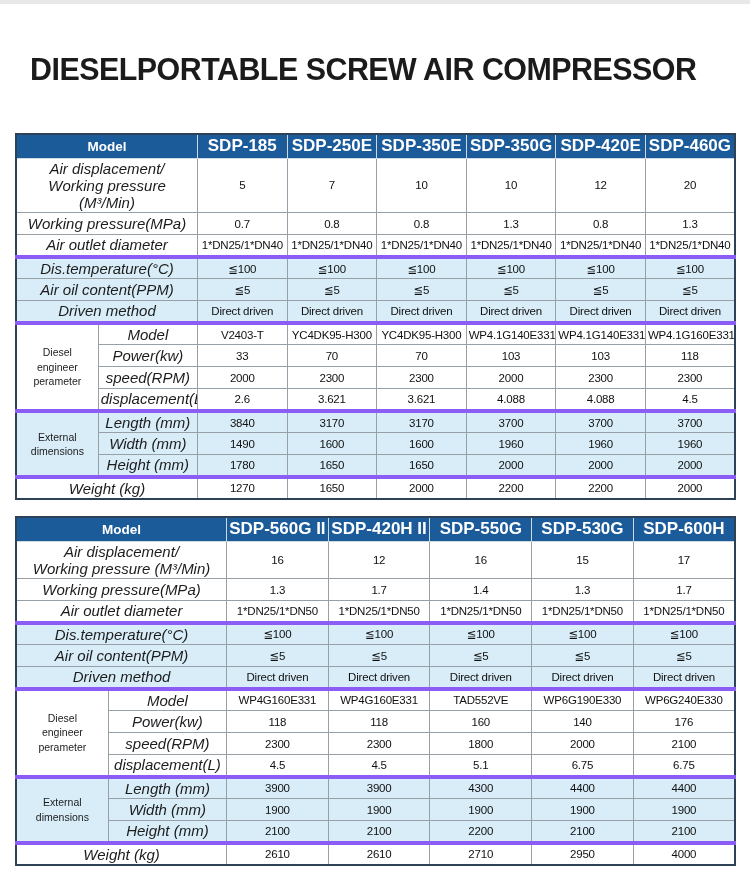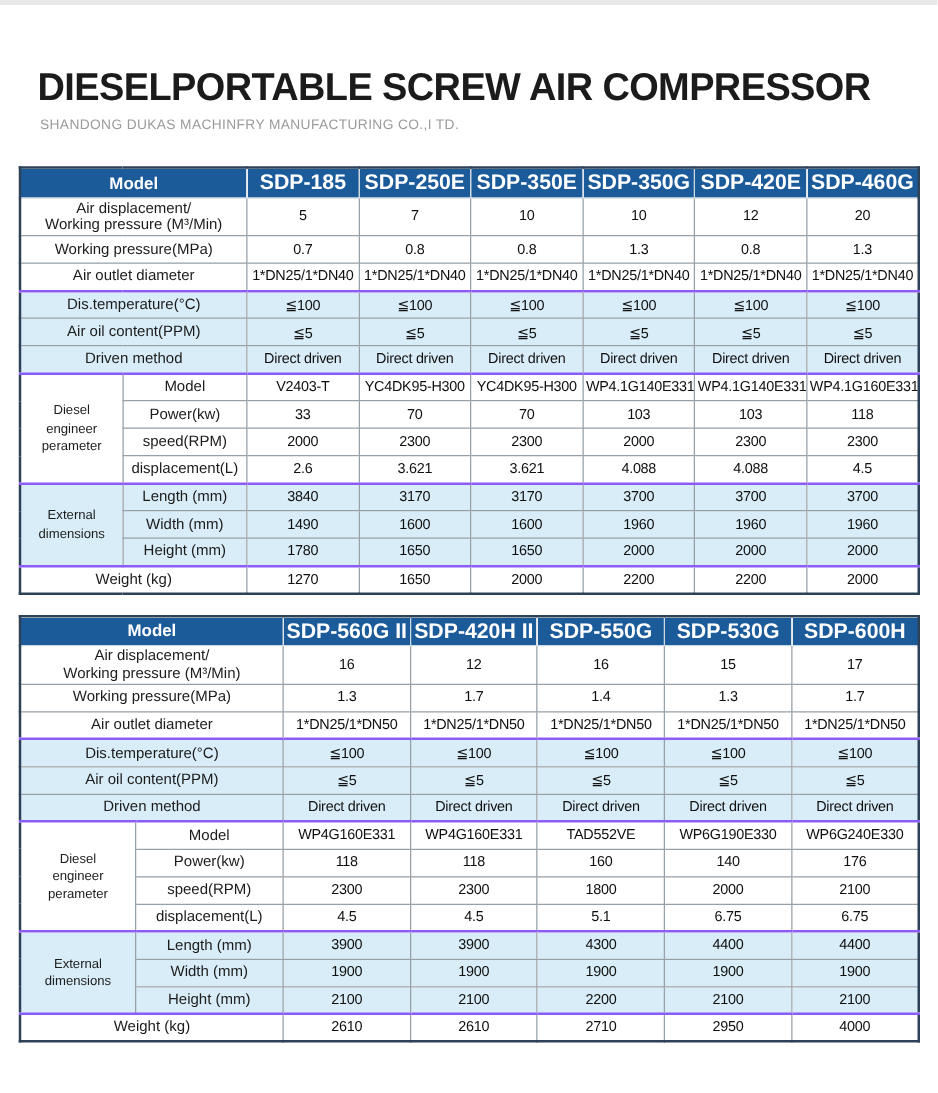--- a/index.html
+++ b/index.html
@@ -50,42 +50,41 @@
     height: 24px;
     border: 1px solid #cfd9e2;
     border-top: none;
   }
   tr.r-head th.model-th { font-size: 13.5px; }
   tr.r-head th.col-th { font-size: 17px; }
   tr.spec-row { height: 22px; }
   tr.r-tall { height: 29px; }
   tr.shade td { background: #d8edf8; }
   td.row-label {
-    font-size: 12px; color: #1c1c1c;
-    white-space: pre-line; line-height: 1.15;
+    font-size: 15px; color: #1c1c1c;
+    white-space: pre-line; line-height: 1.15; font-style: italic;
   }
   td.group-label {
     font-size: 10.5px; color: #1c1c1c;
     text-align: left; padding-left: 9px;
     white-space: pre-line; line-height: 1.35; margin-top: 27px;
   }
   td.val {
     font-size: 11.5px; color: #101010; letter-spacing: -0.2px;
     white-space: nowrap;
   }
-  tr.section-top td { border-top: 2px solid #8b5cf6; }
+  tr.section-top td { border-top: 4px solid #8b5cf6; }
 </style>
 </head>
 <body>
 
 <div class="top-bar"></div>
 
 <div class="page-header">
   <div class="page-title">DIESELPORTABLE SCREW AIR COMPRESSOR</div>
-  <div class="page-subtitle">SHANDONG DUKAS MACHINFRY MANUFACTURING CO.,I TD.</div>
 </div>
 
 <div class="tables-wrap">
     <table class="spec">
       <colgroup>
         <col style="width: 82px;">
         <col style="width: 99px;">
         <col style="width: 89.3333px;">
         <col style="width: 89.3333px;">
         <col style="width: 89.3333px;">

